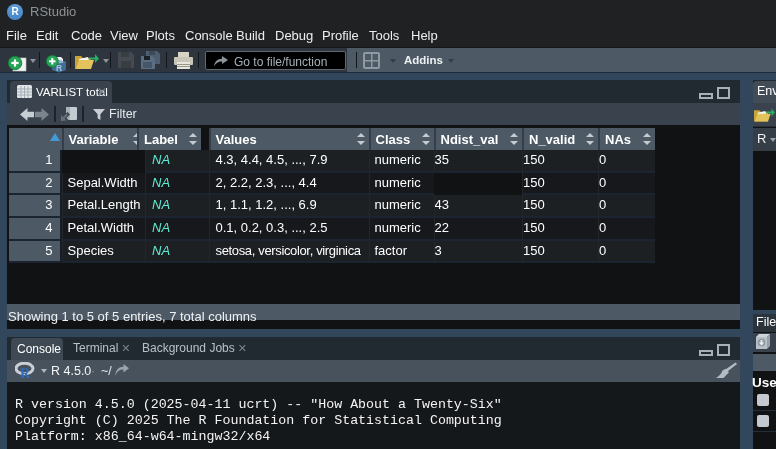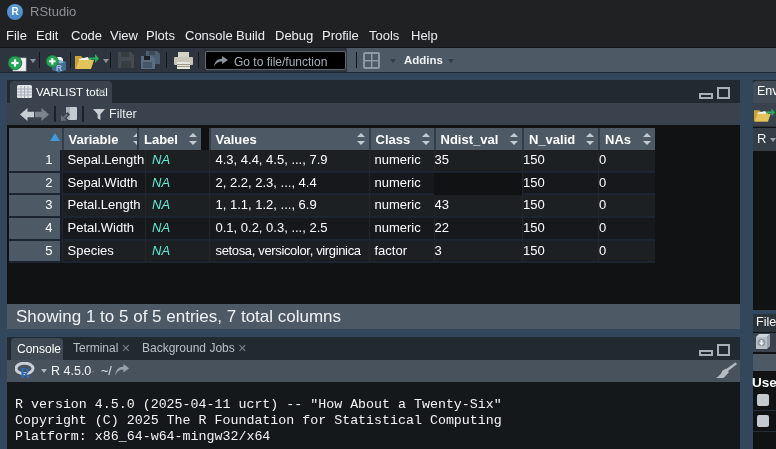--- a/index.html
+++ b/index.html
@@ -20,21 +20,21 @@
 
 .tabstrip{position:absolute;background:#212931}
 .tab{position:absolute;border-radius:4px 4px 0 0;background:#3a434d}
 .minbar{position:absolute;width:14px;height:6px;border:2px solid #a7afb7;background:transparent}
 .maxsq{position:absolute;width:13px;height:12px;border:2px solid #a7afb7}
 
 #pane-src{left:7px;top:80px;width:733px;height:249px;background:#101214}
 #src-tabs{left:0;top:0;width:733px;height:23px}
 #src-tab1{left:3px;top:1px;width:102px;height:22px}
 #src-toolbar{left:0;top:23px;width:733px;height:22px;background:#3a434d}
-#statusbar{left:0;top:224px;width:733px;height:25px;background:#4d5964;color:#f0f3f5;font-size:17px;line-height:25px;padding-left:9px}
+#statusbar{left:0;top:224px;width:733px;height:16px;background:#4d5964;color:#f0f3f5;font-size:13px;line-height:25px;padding-left:1px}
 
 #tbl{left:2px;top:48px;width:646px}
 .hcell{position:absolute;top:0;height:22px;background:#4d5964;border-left:2px solid #333e4a;color:#fff;font-size:13px;font-weight:700;line-height:23px;padding-left:5px}
 .row{position:absolute;height:22.7px;width:646px}
 .cell{position:absolute;top:0;height:22.7px;font-size:13px;color:#fff;line-height:20.5px;padding-left:6px;border-bottom:2px solid #1b2430;border-left:1px solid #23272c;white-space:nowrap;overflow:hidden}
 .odd{background:#1d2023}
 .evn{background:#16181b}
 .rn{background:#4d5964!important;text-align:right;padding-right:7px;padding-left:0;border-left:none;border-right:2px solid #161d27}
 .num{text-align:left;padding-right:6px;padding-left:0}
 .na{font-style:italic;color:#5eead4}
@@ -222,21 +222,20 @@
             <div class="sup"></div>
             <div class="sdn"></div>
           </div></div>
       <div class="hcell" style="left:589px;width:56.5px">NAs<div class="sorts">
             <div class="sup"></div>
             <div class="sdn"></div>
           </div></div>
 
       <div class="row" style="top:22px">
         <div class="cell rn" style="left:0;width:52.5px">1</div>
-        <div class="cell odd" style="left:52.5px;width:83.5px;padding-left:5px">Sepal.Length</div>
         <div class="cell odd na" style="left:136px;width:63.5px">NA</div>
         <div class="cell odd" style="left:199.5px;width:160px">4.3, 4.4, 4.5, ..., 7.9</div>
         <div class="cell odd" style="left:359.5px;width:65px;padding-left:5px">numeric</div>
         <div class="cell odd num" style="left:424.5px;width:88.5px">35</div>
         <div class="cell odd num" style="left:513px;width:76px">150</div>
         <div class="cell odd num" style="left:589px;width:56.5px">0</div>
       </div>
       <div class="row" style="top:44.7px">
         <div class="cell rn" style="left:0;width:52.5px">2</div>
         <div class="cell evn" style="left:52.5px;width:83.5px;padding-left:5px">Sepal.Width</div>

